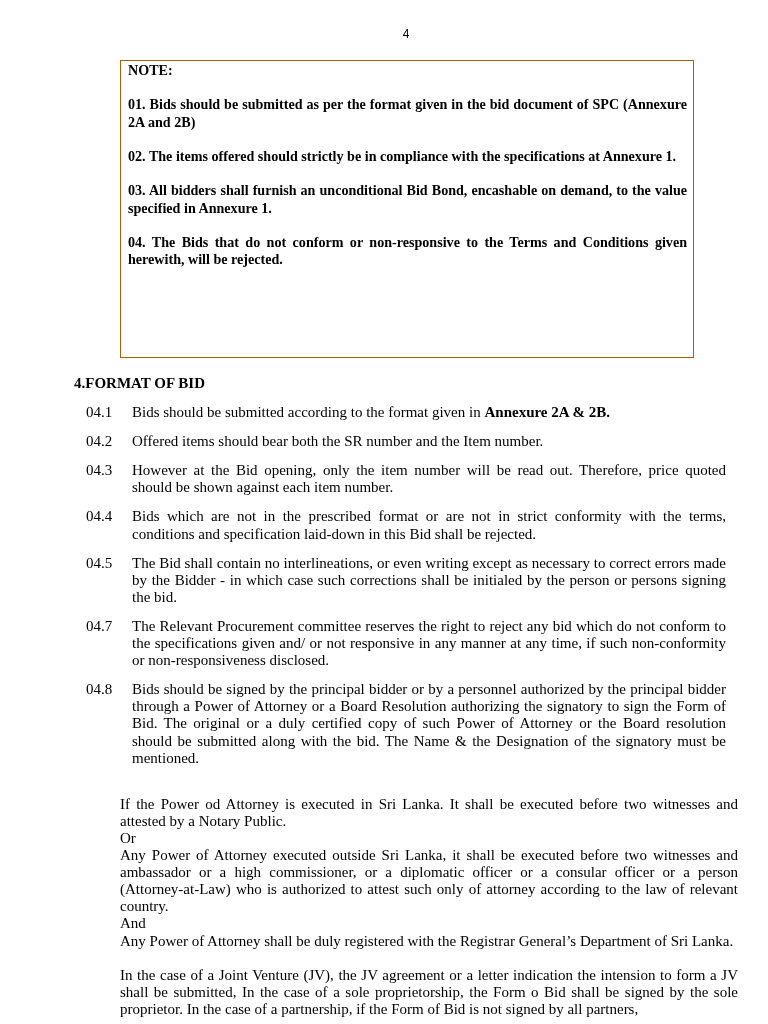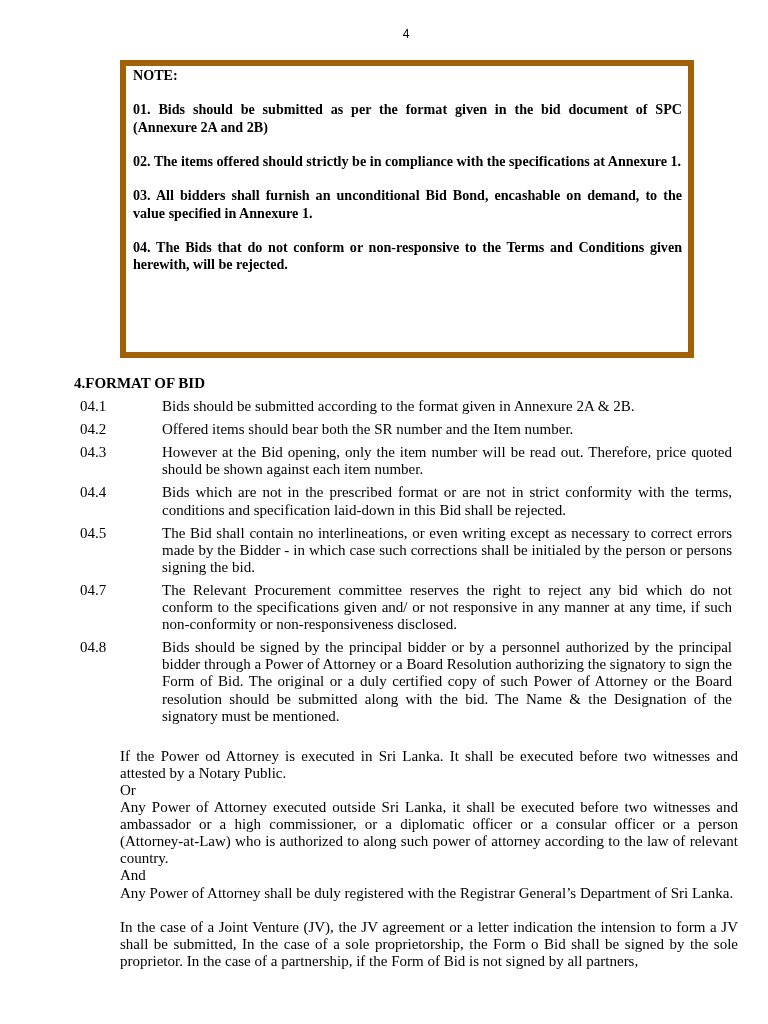--- a/index.html
+++ b/index.html
@@ -23,21 +23,21 @@
     text-align: center;
     font-size: 12px;
     font-family: "Liberation Sans", "DejaVu Sans", sans-serif;
   }
   .note-box {
     position: absolute;
     left: 120px;
     top: 60px;
     width: 574px;
     height: 298px;
-    border: 6px solid #a16207;
+    border: 1px solid #a16207;
     box-sizing: border-box;
     padding: 1px 6px 0 7px;
     font-weight: bold;
     font-size: 14.1px;
     line-height: 17.2px;
   }
   .note-title { margin: 0 0 17.2px 0; }
   .note-item {
     margin: 0 0 17.2px 0;
     text-align: justify;
@@ -49,37 +49,36 @@
     width: 664px;
     font-size: 15px;
     line-height: 17.1px;
   }
   .section-heading {
     font-weight: bold;
     margin: 0;
   }
   .clause {
     display: flex;
-    margin: 6px;
-    gap: 36px;
+    margin: 12px;
   }
   .clause-num {
     width: 46px;
     flex: 0 0 46px;
   }
   .clause-text {
     flex: 1;
     text-align: justify;
   }
   .para {
     margin-left: 46px;
     text-align: justify;
   }
   .gap { height: 17.1px; }
-  b { font-weight: normal; }
+  b { font-weight: bold; }
 </style>
 </head>
 <body>
 
 <div class="page-number">4</div>
 
 <div class="note-box">
   <p class="note-title">NOTE:</p>
   <p class="note-item">01. Bids should be submitted as per the format given in the bid document of SPC (Annexure 2A and 2B)</p>
   <p class="note-item">02. The items offered should strictly be in compliance with the specifications at Annexure 1.</p>
@@ -123,20 +122,20 @@
 
   <div class="clause">
     <span class="clause-num">04.8</span>
     <span class="clause-text">Bids should be signed by the principal bidder or by a personnel authorized by the principal bidder through a Power of Attorney or a Board Resolution authorizing the signatory to sign the Form of Bid. The original or a duly certified copy of such Power of Attorney or the Board resolution should be submitted along with the bid. The Name &amp; the Designation of the signatory must be mentioned.</span>
   </div>
 
   <div class="gap"></div>
 
   <div class="para">If the Power od Attorney is executed in Sri Lanka. It shall be executed before two witnesses and attested by a Notary Public.</div>
   <div class="para">Or</div>
-  <div class="para">Any Power of Attorney executed outside Sri Lanka, it shall be executed before two witnesses and ambassador or a high commissioner, or a diplomatic officer or a consular officer or a person (Attorney-at-Law) who is authorized to along such power of attorney according to the law of  relevant country.</div>
+  <div class="para">Any Power of Attorney executed outside Sri Lanka, it shall be executed before two witnesses and ambassador or a high commissioner, or a diplomatic officer or a consular officer or a person (Attorney-at-Law) who is authorized to attest such only of attorney according to the law of  relevant country.</div>
   <div class="para">And</div>
   <div class="para">Any Power of Attorney shall be duly registered with the Registrar General’s Department of Sri Lanka.</div>
 
   <div class="gap"></div>
 
   <div class="para">In the case of a Joint Venture (JV), the JV agreement or a letter indication the intension to form a JV shall be submitted, In the case of a sole proprietorship, the Form o Bid shall be signed by the sole proprietor. In the case of a partnership, if the Form of Bid is not signed by all partners,</div>
 </div>
 
 </body></html>

